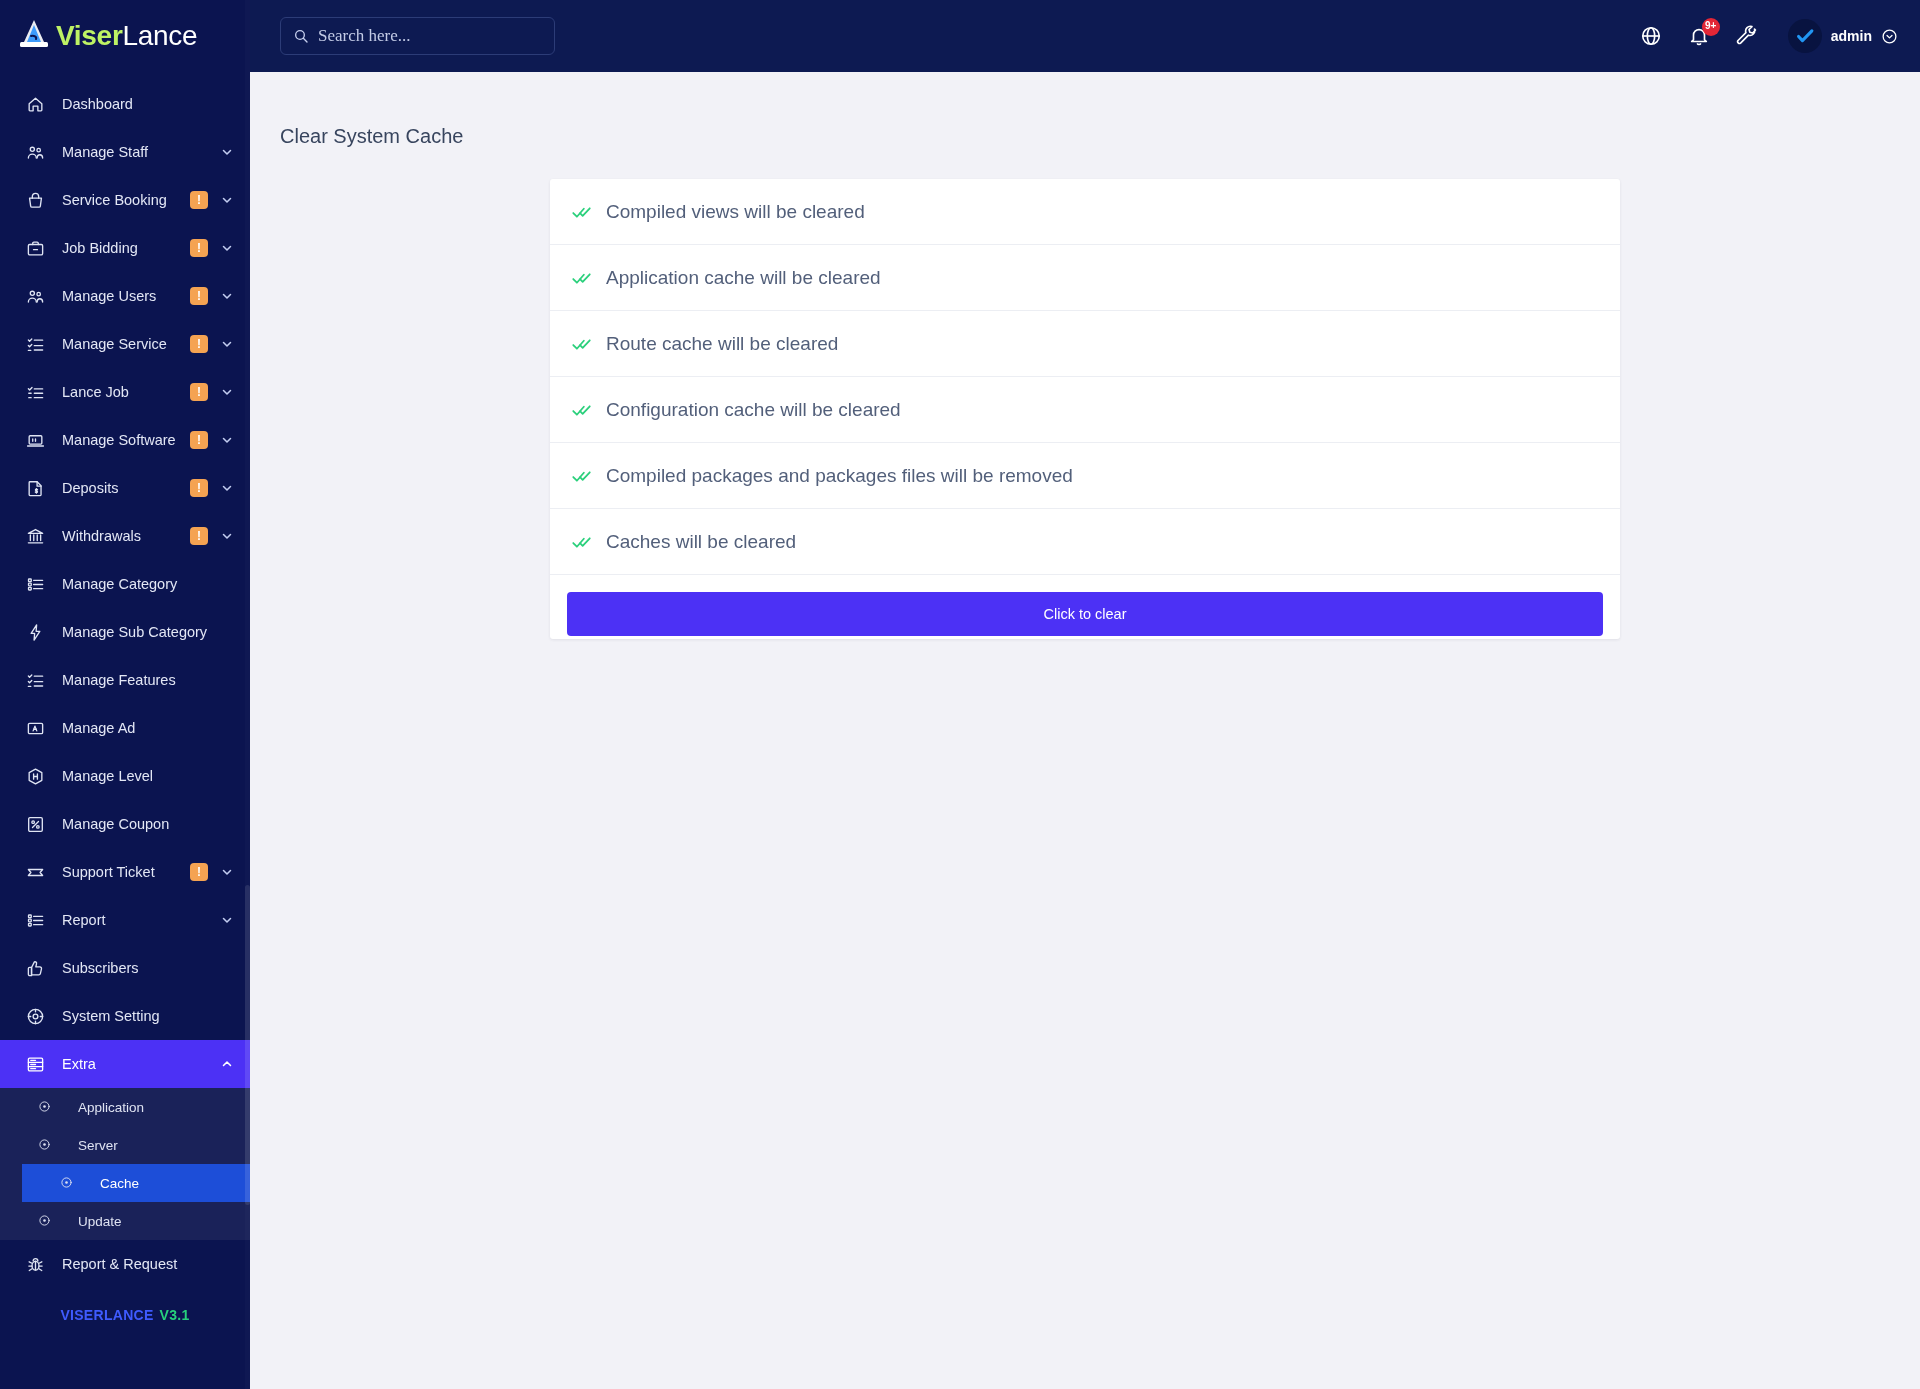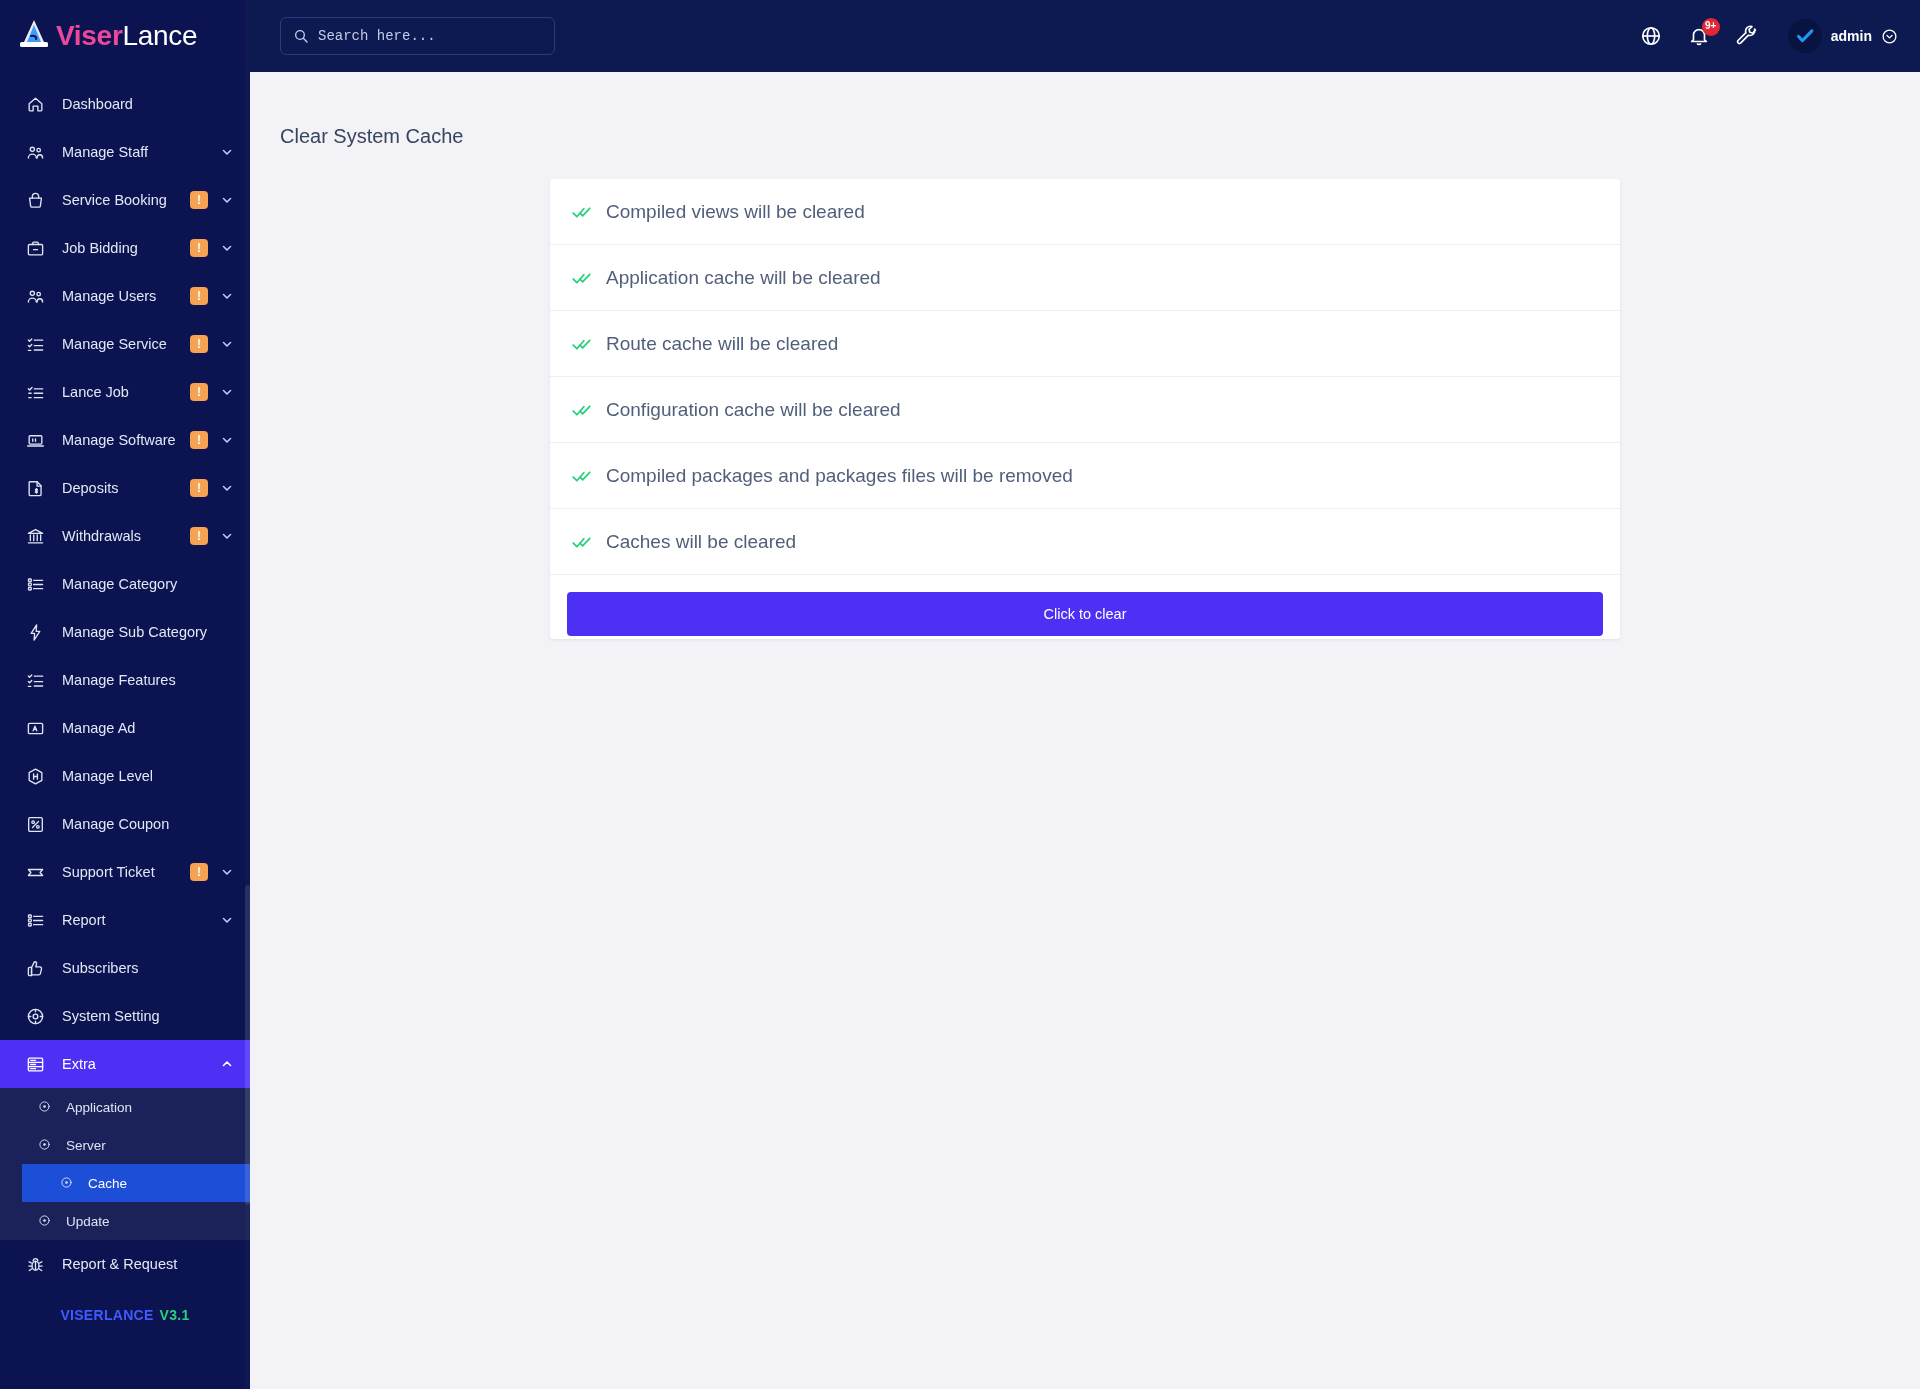--- a/index.html
+++ b/index.html
@@ -24,21 +24,21 @@
   #sidebar-scroll-thumb {
     position: absolute; right: 0; top: 885px; width: 5px; height: 320px;
     background: rgba(255,255,255,0.10); border-radius: 3px;
   }
   .brand {
     height: 72px; display: flex; align-items: center;
     padding-left: 14px; background: #0b1450;
   }
   .brand-logo { width: 40px; height: 40px; flex: 0 0 40px; }
   .brand-text { font-size: 28px; font-weight: 700; letter-spacing: -0.3px; margin-left: 2px; }
-  .brand-text .b1 { color: #ec4899; }
+  .brand-text .b1 { color: #bef264; }
   .brand-text .b2 { color: #ffffff; font-weight: 400; }
 
   .nav { padding-top: 8px; }
   .nav-item {
     display: flex; align-items: center;
     height: 48px; padding: 0 16px 0 24px;
     color: #e3e7f5; font-size: 14.5px; cursor: pointer;
     position: relative;
   }
   .nav-item .ico {
@@ -57,21 +57,21 @@
   .chev { width: 14px; height: 14px; flex: 0 0 14px; color: #c3cdf0; }
   .chev svg { width: 14px; height: 14px; display: block; }
 
   .nav-item.active-parent { background: #4c31f5; color: #ffffff; }
   .nav-item.active-parent .ico, .nav-item.active-parent .chev { color: #ffffff; }
 
   .submenu { background: #1a2259; }
   .sub-item {
     display: flex; align-items: center;
     height: 38px; padding-left: 38px;
-    color: #dfe3f2; font-size: 13.5px; cursor: pointer;
+    color: #dfe3f2; font-size: 13.5px; cursor: pointer; gap: 12px;
   }
   .sub-item .dot-ico { width: 14px; height: 14px; margin-right: 14px; flex: 0 0 14px; color: #dfe3f2; }
   .sub-item .dot-ico svg { width: 13px; height: 13px; display: block; }
   .sub-item.active { background: #1d4ed8; color: #ffffff; margin-left: 22px; }
 
   .sidebar-footer {
     height: 54px; display: flex; align-items: center; justify-content: center;
     font-size: 14px; font-weight: 700; letter-spacing: 0.3px;
   }
   .sidebar-footer .fname { color: #3f5bff; }
@@ -88,21 +88,21 @@
   .search-wrap {
     width: 275px; height: 38px;
     border: 1px solid #2c3c77; border-radius: 6px;
     display: flex; align-items: center; padding: 0 12px;
     background: transparent;
   }
   .search-wrap .sico { width: 16px; height: 16px; color: #c6cfee; margin-right: 9px; flex:0 0 16px; }
   .search-wrap .sico svg { width: 16px; height: 16px; display: block; }
   .search-wrap input {
     flex: 1 1 auto; border: 0; outline: 0; background: transparent;
-    color: #dfe4f7; font-size: 14px; font-family: Liberation Mono, monospace;
+    color: #dfe4f7; font-size: 17px; font-family: Liberation Serif, serif;
   }
   .search-wrap input::placeholder { color: #c3cbe6; }
 
   .header-right { margin-left: auto; display: flex; align-items: center; gap: 26px; }
   .hicon { width: 22px; height: 22px; color: #ffffff; cursor: pointer; position: relative; }
   .hicon svg { width: 22px; height: 22px; display: block; }
   .bell-badge {
     position: absolute; top: -7px; right: -10px;
     background: #e32636; color: #fff;
     font-size: 10px; font-weight: 700; line-height: 16px;

